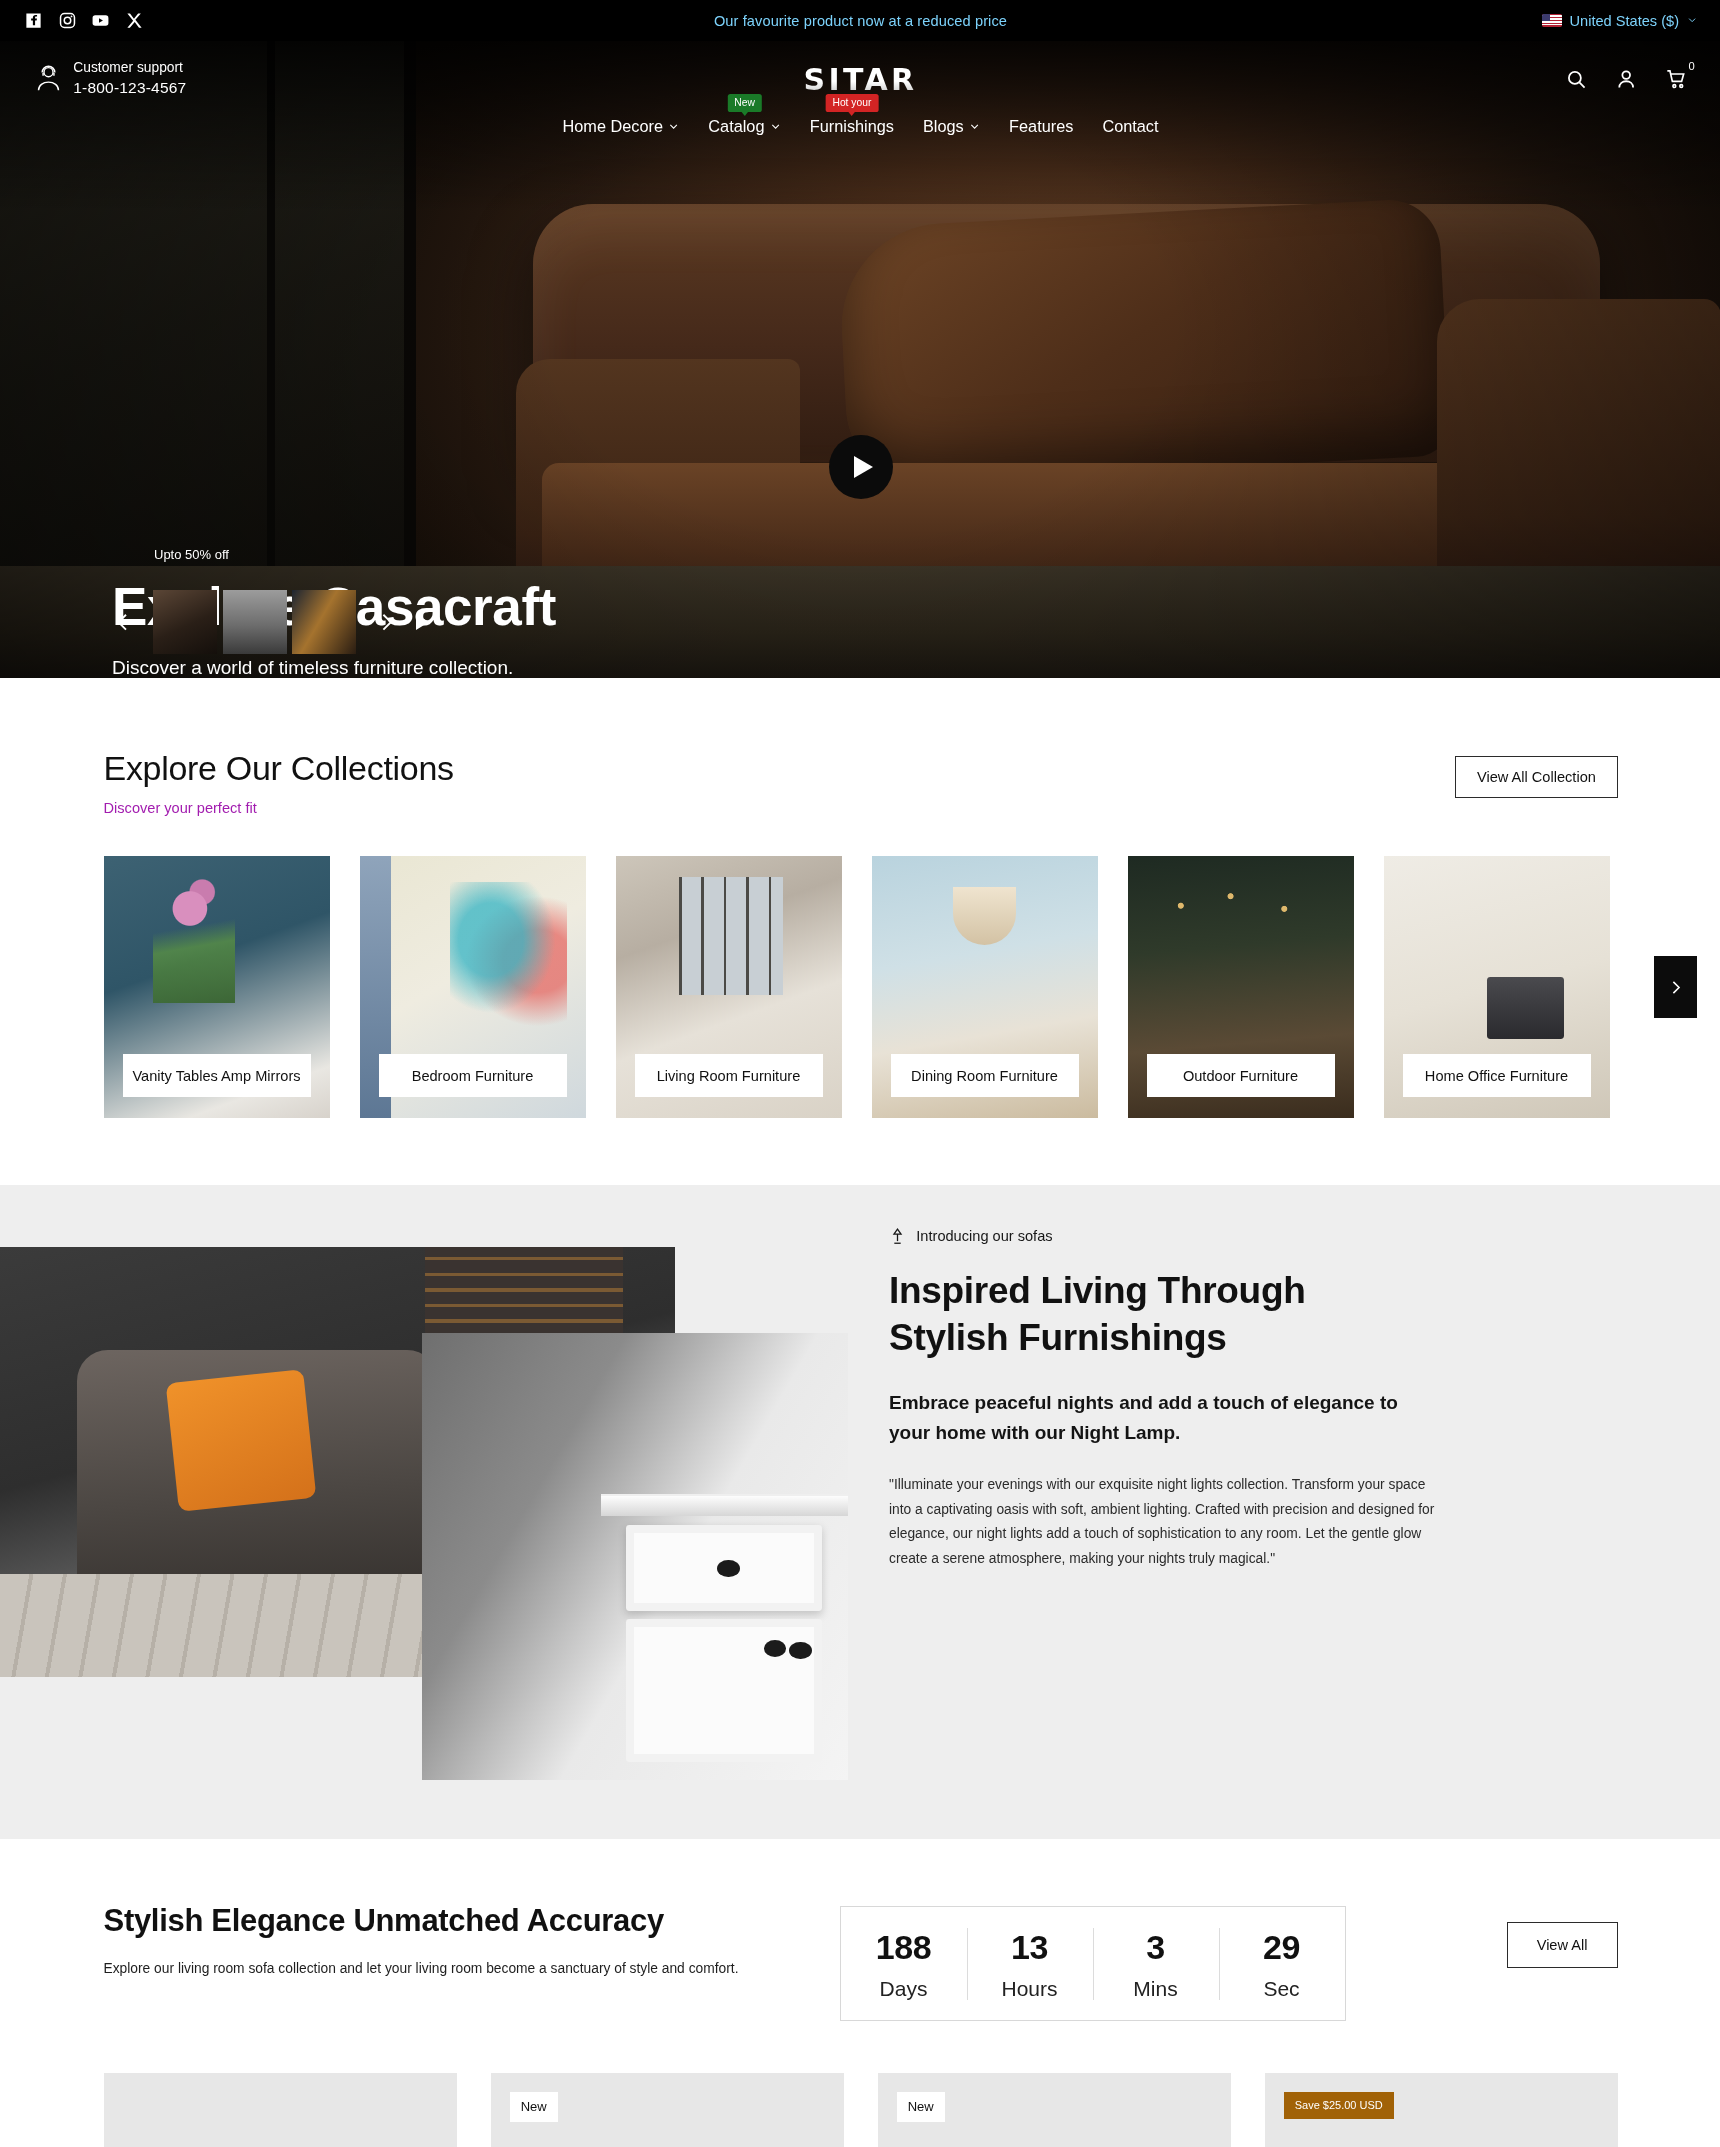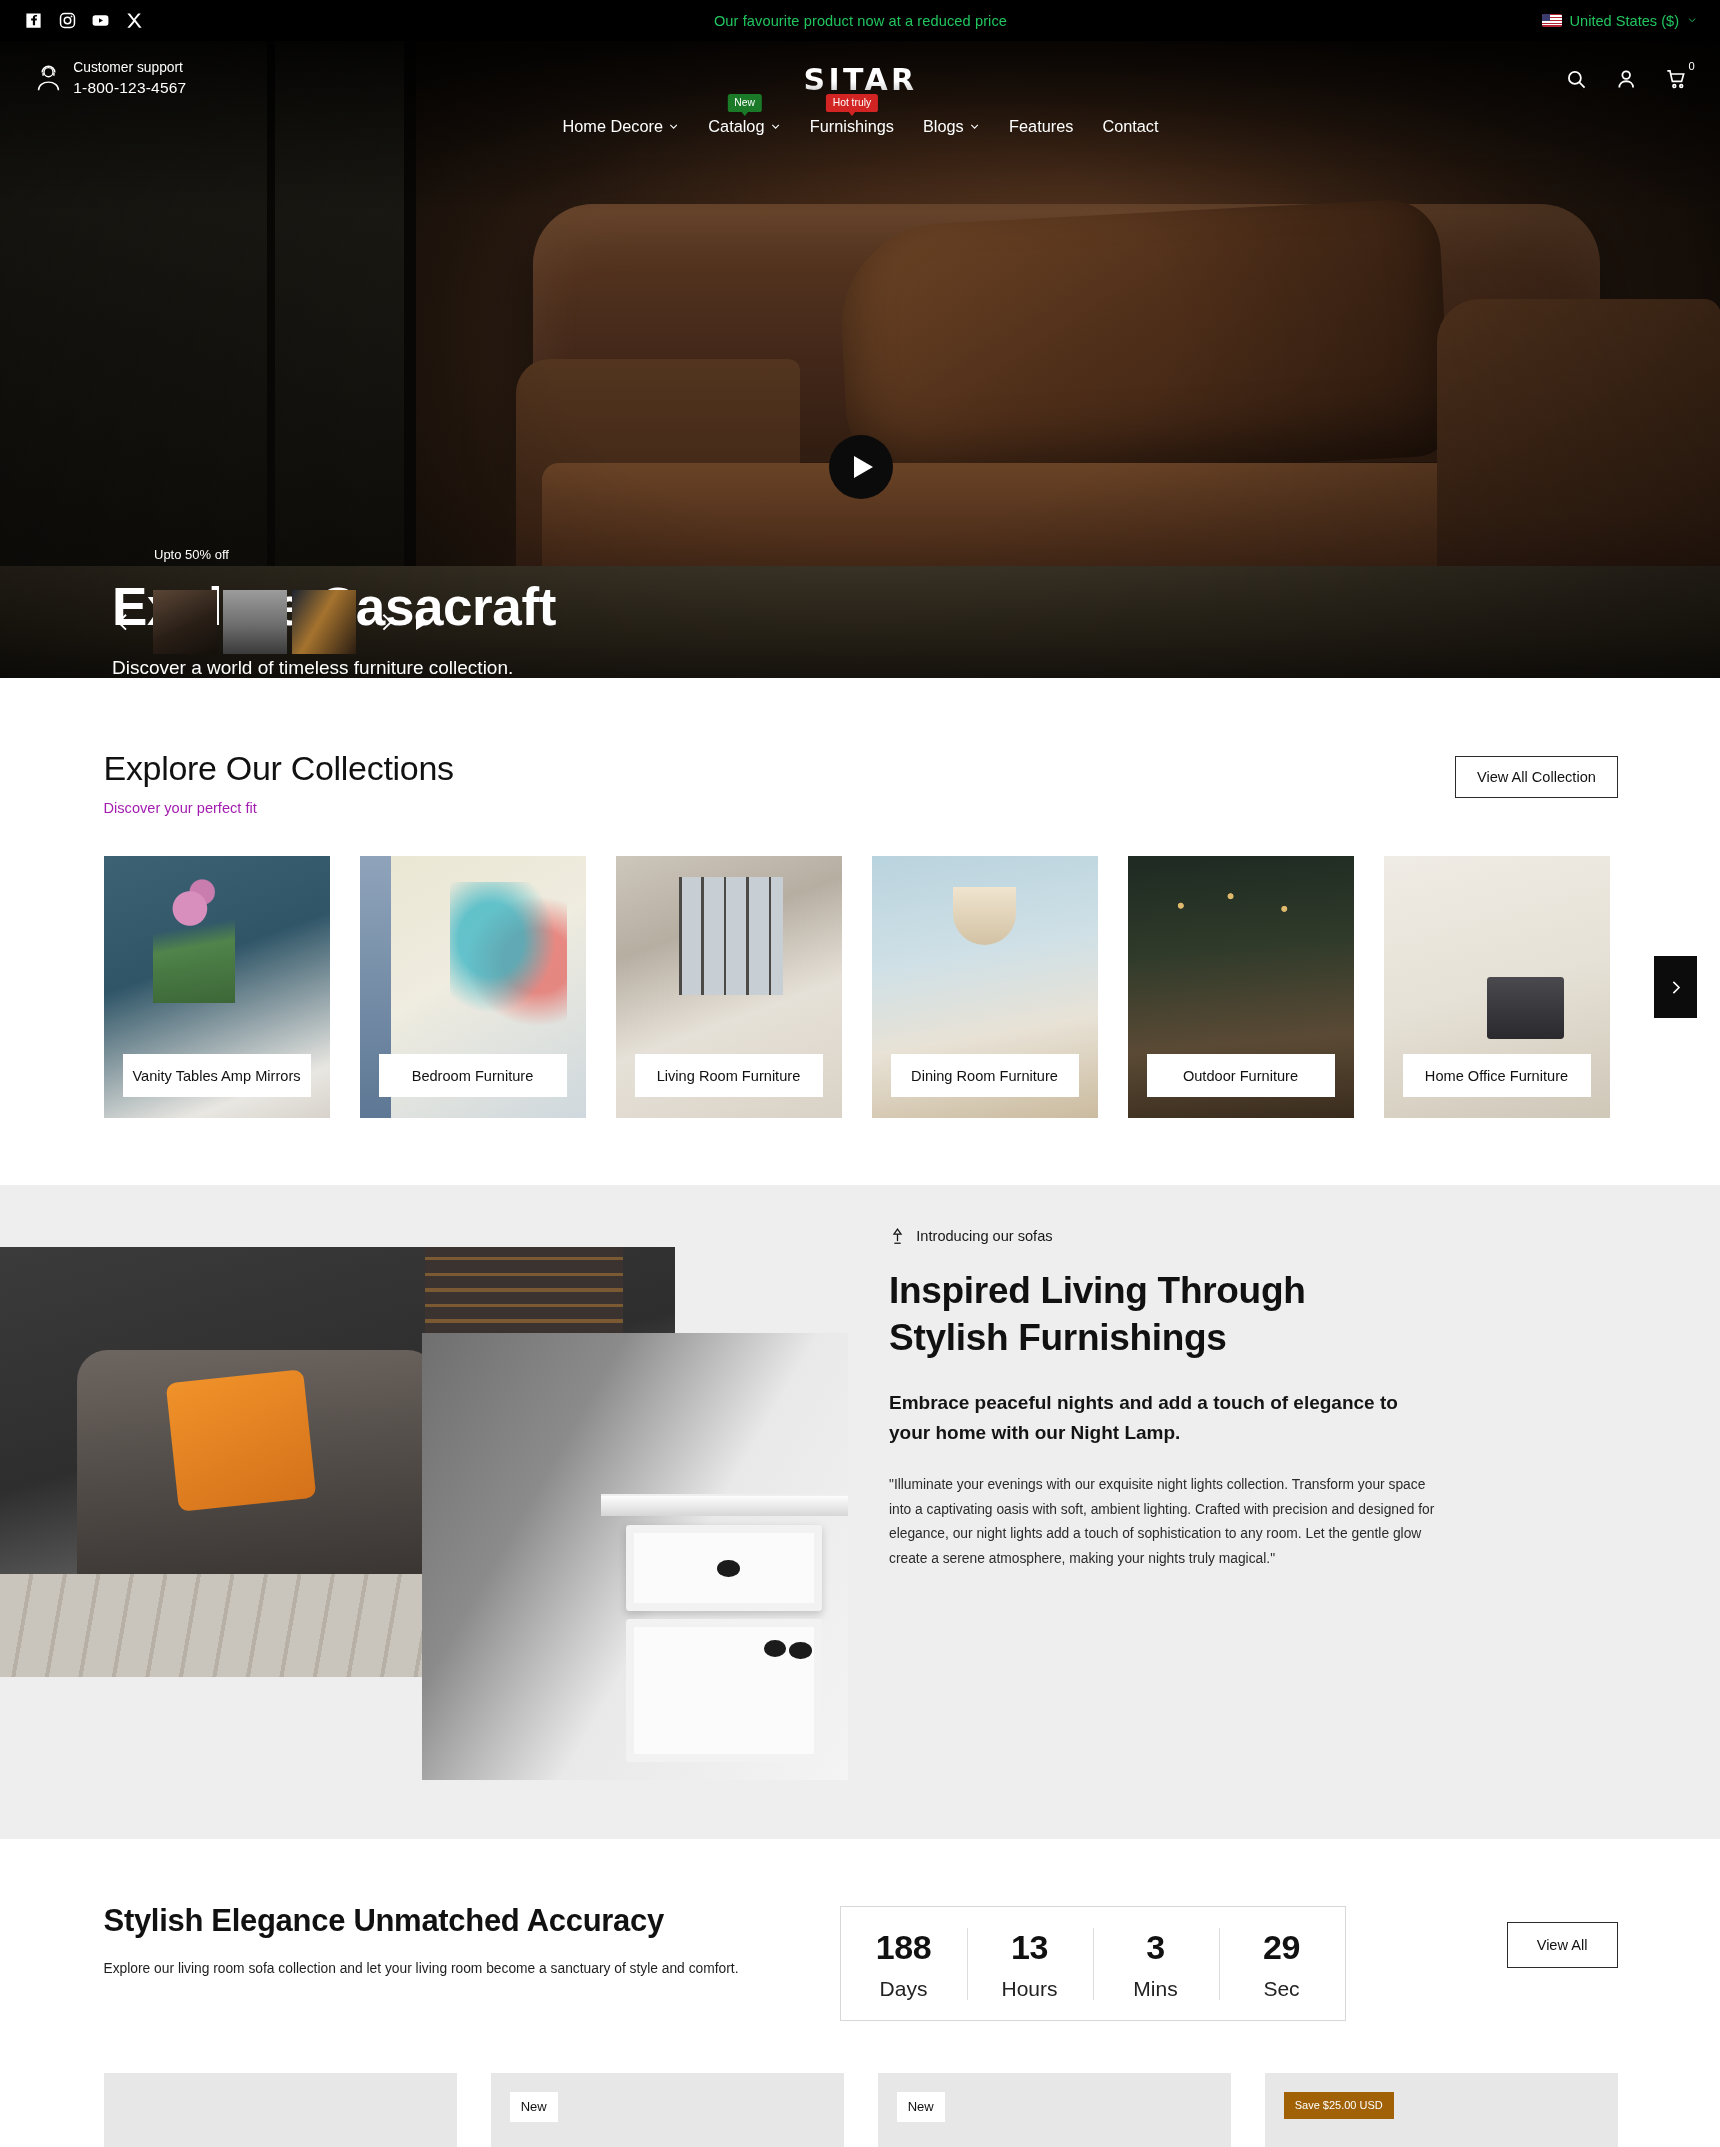--- a/index.html
+++ b/index.html
@@ -7,21 +7,21 @@
   body {
     font-family:"Liberation Sans", sans-serif;
     background:#ffffff;
     color:#111111;
     -webkit-font-smoothing:antialiased;
   }
   .page { width:1721px; position:relative; overflow:hidden; }
 
   
   .announce {
-    height:41px; background:#000000; color:#22c55e;
+    height:41px; background:#000000; color:#7dd3fc;
     display:flex; align-items:center; padding:0 24px;
     position:relative; z-index:40;
   }
   .social { display:flex; align-items:center; gap:14.6px; }
   .social .sicon { width:19px; height:19px; display:block; color:#fff; }
   .announce-msg {
     position:absolute; left:0; right:0; text-align:center;
     font-size:14.6px; letter-spacing:0.1px; pointer-events:none;
   }
   .country {
@@ -426,21 +426,21 @@
             </svg>
         </a>
         <a class="nav-item">
           <span class="badge new">New</span>
           <span>Catalog</span>
           <svg class="chev" viewBox="0 0 24 24" fill="none" stroke="currentColor" stroke-width="2.2">
               <path d="M5 8.5l7 7 7-7"></path>
             </svg>
         </a>
         <a class="nav-item">
-          <span class="badge hot">Hot truly</span>
+          <span class="badge hot">Hot your</span>
           <span>Furnishings</span>
         </a>
         <a class="nav-item">
           <span>Blogs</span>
           <svg class="chev" viewBox="0 0 24 24" fill="none" stroke="currentColor" stroke-width="2.2">
               <path d="M5 8.5l7 7 7-7"></path>
             </svg>
         </a>
         <a class="nav-item">
           <span>Features</span>

